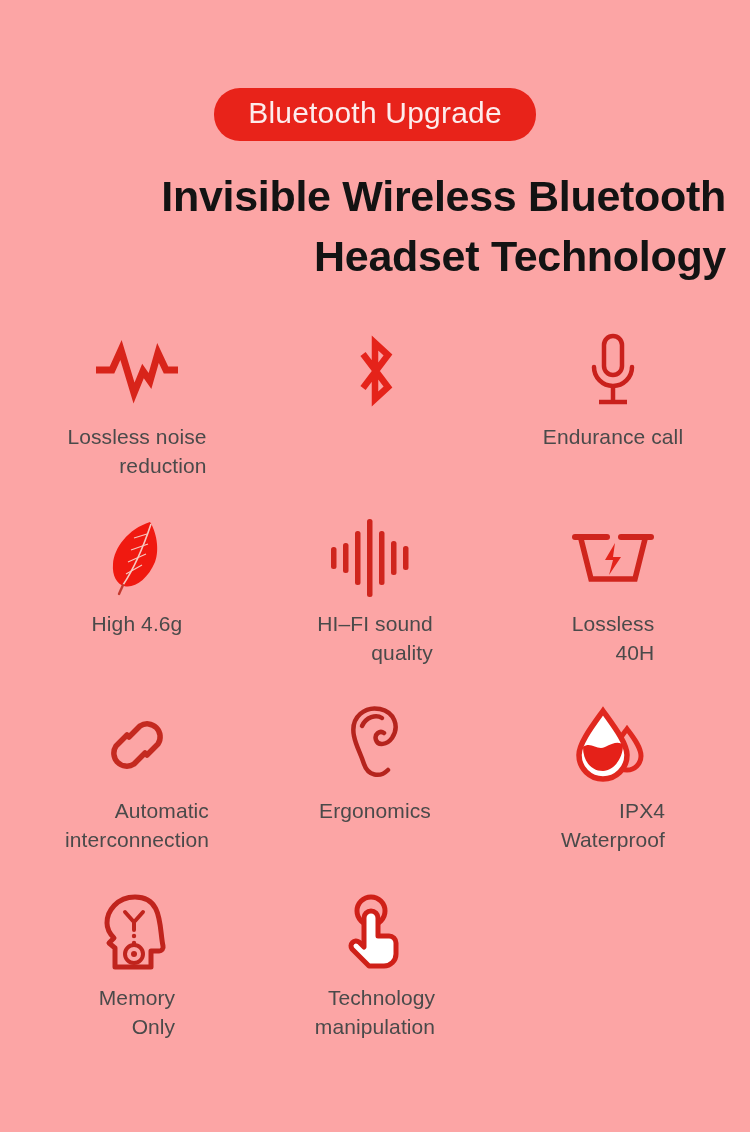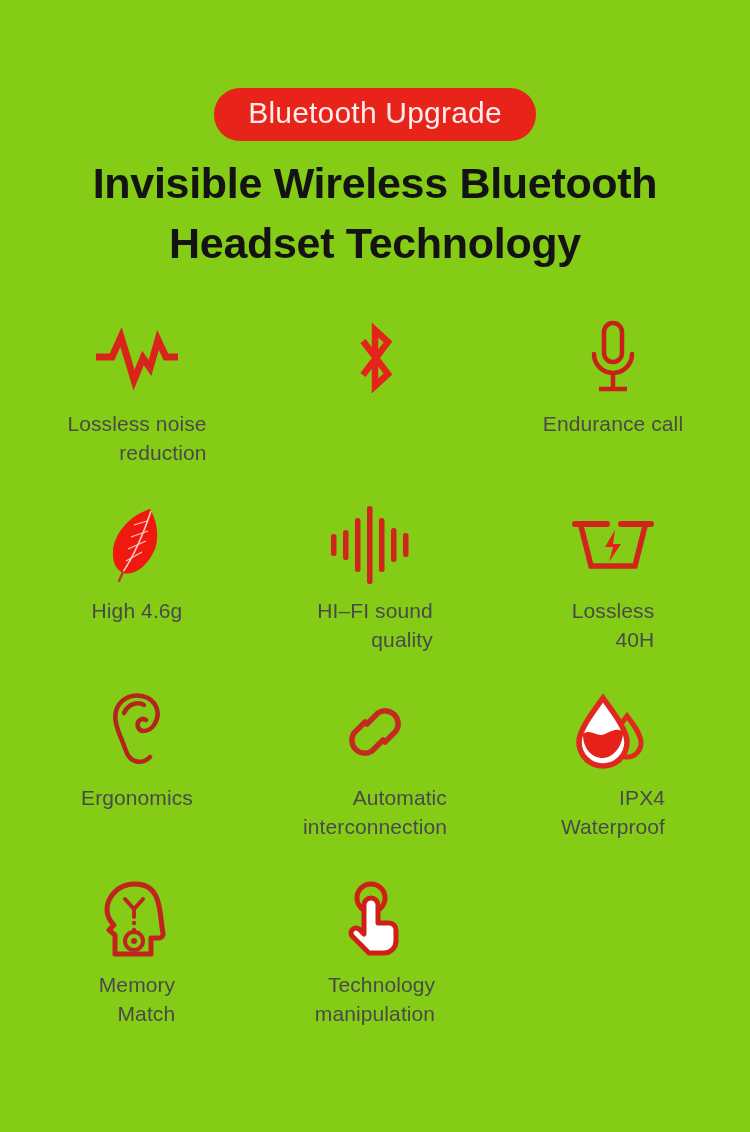--- a/index.html
+++ b/index.html
@@ -2,39 +2,39 @@
 <html><head>
 <meta charset="utf-8">
 <style>
   * { margin:0; padding:0; box-sizing:border-box; }
   html, body {
     width:750px; height:1132px;
     background:#ffffff;
     font-family:"Liberation Sans", sans-serif;
     overflow:hidden;
   }
-  .page { width:750px; height:1132px; position:relative; background:#84cc16; }
+  .page { width:750px; height:1132px; position:relative; background:#fca5a5; }
 
   
   .badge-wrap { width:100%; display:flex; justify-content:center; padding-top:88px; }
   .badge {
     background:#e8231a;
     border-radius:26px;
     padding:6px 34px 9px 34px;
     color:#fdecec;
     font-size:30px;
     line-height:38px;
     letter-spacing:0.2px;
     white-space:nowrap;
   }
 
   
   .heading {
-    margin-top:12px;
-    text-align:center;
+    margin-top:25px;
+    text-align:right;
     color:#131313;
     font-size:43px;
     line-height:60px;
     letter-spacing:-0.3px;
     padding:0 24px;
   }
 
   
   .grid {
     margin-top:42px;
@@ -147,41 +147,41 @@
           <path d="M10 12 L20 52 H64 L74 12" fill="none" stroke="#cf251d" stroke-width="5.5" stroke-linejoin="miter"></path>
           <path d="M44 16 L34 33 H42 L38 48 L50 30 H42 Z" fill="#e3241b"></path>
         </svg>
       </div>
       <div class="cell-label">Lossless
 40H</div>
     </div>
 
     <div class="cell">
       <div class="icon-box">
+        <svg width="76" height="76" viewBox="0 0 76 76">
+          <g fill="none" stroke="#c42a20" stroke-width="5.5" stroke-linecap="round">
+            <path d="M30 30 L41 19 a13 13 0 0 1 18 18 L48 48"></path>
+            <path d="M46 46 L35 57 a13 13 0 0 1 -18 -18 L28 28"></path>
+          </g>
+        </svg>
+      </div>
+      <div class="cell-label">Automatic
+interconnection</div>
+    </div>
+
+    <div class="cell">
+      <div class="icon-box">
         <svg width="62" height="82" viewBox="0 0 62 82">
           <g fill="none" stroke="#b5241d" stroke-width="4.5" stroke-linecap="round">
             <path d="M44 66 C36 74 24 72 20 60 C16 48 12 42 10 32 C6 12 22 2 36 5 C50 8 56 22 48 34 C43 41 34 42 32 36 C30 30 36 26 40 29"></path>
             <path d="M18 22 C22 13 32 10 38 14"></path>
           </g>
         </svg>
       </div>
       <div class="cell-label">Ergonomics</div>
-    </div>
-
-    <div class="cell">
-      <div class="icon-box">
-        <svg width="76" height="76" viewBox="0 0 76 76">
-          <g fill="none" stroke="#c42a20" stroke-width="5.5" stroke-linecap="round">
-            <path d="M30 30 L41 19 a13 13 0 0 1 18 18 L48 48"></path>
-            <path d="M46 46 L35 57 a13 13 0 0 1 -18 -18 L28 28"></path>
-          </g>
-        </svg>
-      </div>
-      <div class="cell-label">Automatic
-interconnection</div>
     </div>
 
 
     <div class="cell">
       <div class="icon-box">
         <svg width="84" height="76" viewBox="0 0 84 76">
           <path d="M56 22 C62 30 70 40 70 49 a14 14 0 0 1 -28 0 C42 40 50 30 56 22 Z" fill="none" stroke="#e0281f" stroke-width="5"></path>
           <path d="M32 4 C42 18 56 36 56 48 a24 24 0 0 1 -48 0 C8 36 22 18 32 4 Z" fill="#ffffff" stroke="#e0281f" stroke-width="5.5"></path>
           <path d="M12 40 C20 34 26 44 34 40 C42 36 48 34 52 38 C52 52 42 64 32 64 C20 64 12 54 12 40 Z" fill="#e52119"></path>
         </svg>
@@ -195,21 +195,21 @@
         <svg width="72" height="78" viewBox="0 0 72 78">
           <path d="M50 74 V58 H58 a4 4 0 0 0 4 -5 C58 34 62 4 34 4 C16 4 6 18 6 30 C6 38 10 42 13 45 L8 50 L14 55 V74 Z" fill="none" stroke="#c0241d" stroke-width="5" stroke-linejoin="round"></path>
           <path d="M24 19 L32 28 M42 19 L34 28 M33 28 V37" fill="none" stroke="#c0241d" stroke-width="4" stroke-linecap="round"></path>
           <circle cx="33" cy="43" r="2.2" fill="#c0241d"></circle>
           <circle cx="33" cy="50" r="2.2" fill="#c0241d"></circle>
           <circle cx="33" cy="61" r="9" fill="none" stroke="#c0241d" stroke-width="4"></circle>
           <circle cx="33" cy="61" r="3" fill="#c0241d"></circle>
         </svg>
       </div>
       <div class="cell-label">Memory
-Match</div>
+Only</div>
     </div>
 
     <div class="cell">
       <div class="icon-box">
         <svg width="68" height="80" viewBox="0 0 68 80">
           <circle cx="30" cy="19" r="14" fill="none" stroke="#cf2018" stroke-width="5"></circle>
           <path d="M30 19 a7 7 0 0 1 7 7 V44 L48 44 a7 7 0 0 1 7 7 V62 a12 12 0 0 1 -12 12 H28 L11 57 a5 5 0 0 1 7 -7 L23 55 V26 a7 7 0 0 1 7 -7 Z" fill="#ffffff" stroke="#cf2018" stroke-width="5" stroke-linejoin="round"></path>
         </svg>
       </div>
       <div class="cell-label">Technology

